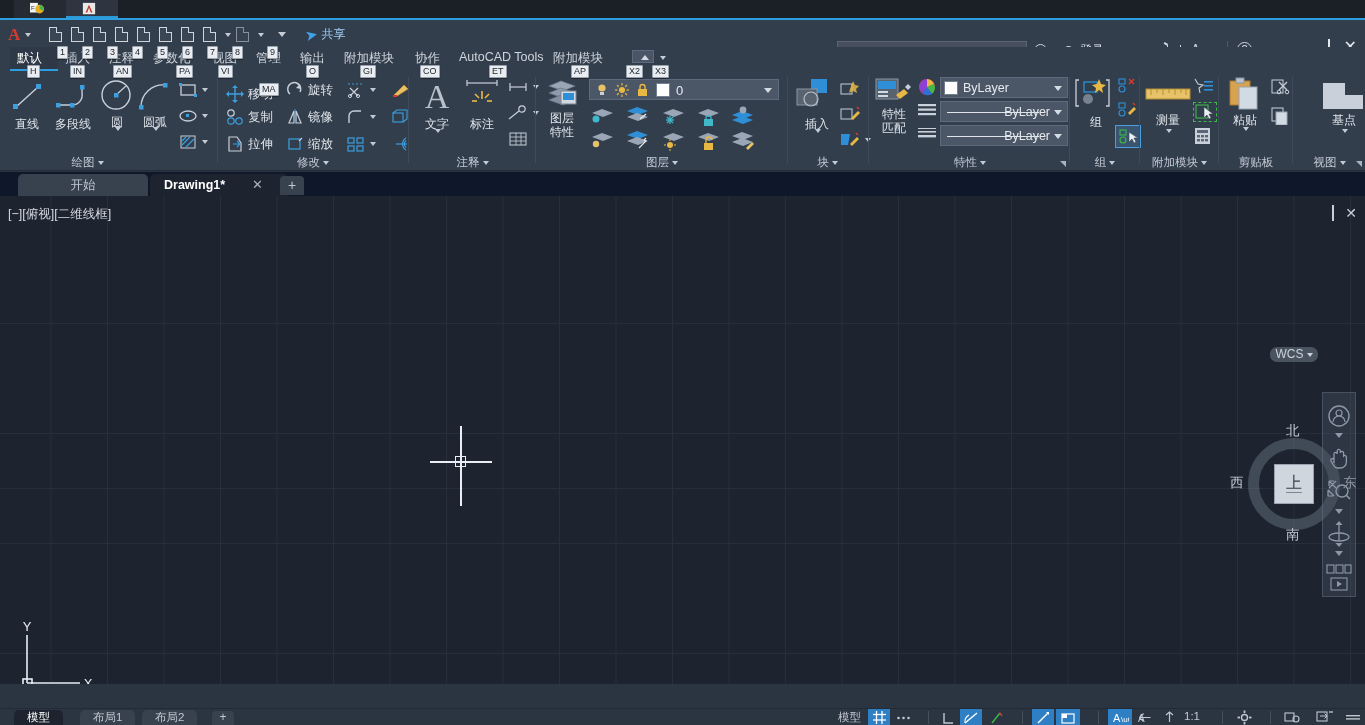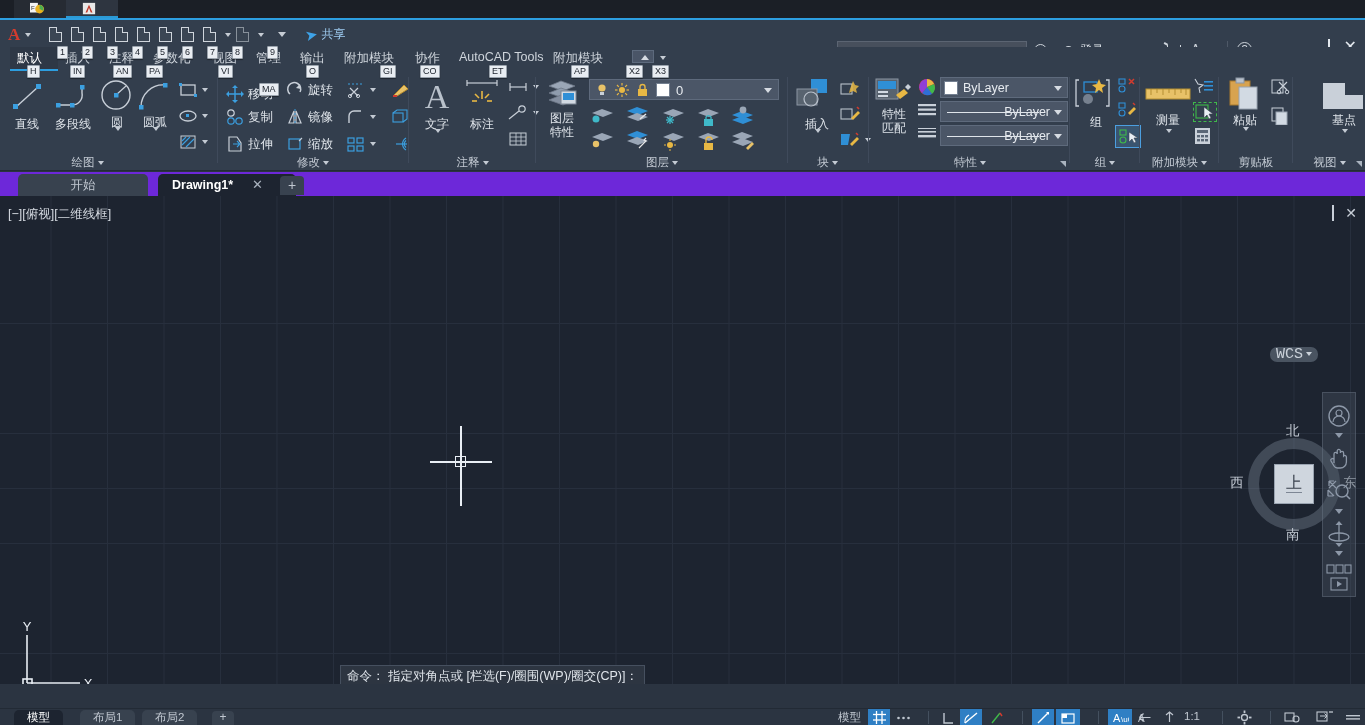--- a/index.html
+++ b/index.html
@@ -89,21 +89,21 @@
   .propcombo .txt{flex:1;text-align:right;font-size:12.5px;color:#e7ebf0;padding-right:14px;}
   .propcombo .cb-caret{position:absolute;right:5px;top:8px;width:0;height:0;border-left:4px solid transparent;
                        border-right:4px solid transparent;border-top:5px solid #d6dbe2;}
   .swatch{width:14px;height:14px;background:#ffffff;border:1px solid #737f90;margin-right:5px;}
   .ltline{position:absolute;left:6px;top:10px;width:92px;height:1px;background:#dfe4ea;}
   .lwline{position:absolute;left:6px;top:10px;width:92px;height:1px;background:#dfe4ea;}
   .layercombo{position:absolute;height:21px;background:#4b5667;border:1px solid #5e6a7c;}
   .dialog-launcher{position:absolute;width:0;height:0;border-left:6px solid transparent;border-bottom:6px solid #aab3bf;}
 
   
-  .doctabs{position:absolute;left:0;top:172px;width:1365px;height:24px;background:#6d28d9;}
+  .doctabs{position:absolute;left:0;top:172px;width:1365px;height:24px;background:#0f172a;}
   .dtab{position:absolute;top:2px;height:22px;line-height:22px;padding:0 14px;font-size:12.5px;
         color:#c0c7d0;background:#38424f;border-radius:5px 5px 0 0;white-space:nowrap;}
   .dtab.active{background:#1d2430;color:#ffffff;font-weight:bold;}
   .dtab-close{position:absolute;top:5px;font-size:13px;color:#aab3bf;}
   .dtab-plus{position:absolute;top:4px;width:24px;height:19px;background:#38424f;border-radius:4px 4px 0 0;
              text-align:center;line-height:18px;font-size:14px;color:#c0c7d0;}
 
   
   .canvas{position:absolute;left:0;top:196px;width:1365px;height:510px;background:#1d2430;overflow:hidden;}
   .grid{position:absolute;inset:0;
@@ -124,21 +124,21 @@
 
   
   .viewcube{position:absolute;}
   .vc-ring{position:absolute;left:0;top:0;width:92px;height:92px;border-radius:50%;
            border:11px solid rgba(150,162,178,.30);}
   .vc-face{position:absolute;left:26px;top:26px;width:40px;height:40px;background:#cfd6de;
            border:1px solid #9aa4b1;color:#39414d;font-size:16px;text-align:center;line-height:36px;}
   .vc-face span{border-bottom:1px solid #7d8694;padding-bottom:1px;}
   .vc-dir{position:absolute;color:#c3cad3;font-size:13.5px;}
   .wcsbtn{position:absolute;width:48px;height:15px;background:#4a5461;border-radius:7px;
-          color:#cbd2da;font-size:15px;text-align:center;line-height:15px;font-family:Liberation Mono, monospace;}
+          color:#cbd2da;font-size:12px;text-align:center;line-height:15px;}
   .wcs-caret{display:inline-block;width:0;height:0;border-left:3px solid transparent;
              border-right:3px solid transparent;border-top:4px solid #cbd2da;margin-left:3px;vertical-align:middle;}
 
   
   .navbar{position:absolute;background:rgba(72,82,96,.42);border:1px solid rgba(120,132,150,.35);}
   .navitem{position:absolute;left:0;width:100%;display:flex;justify-content:center;align-items:center;}
   .nav-caret{position:absolute;left:50%;margin-left:-4px;width:0;height:0;border-left:4px solid transparent;
              border-right:4px solid transparent;border-top:5px solid #8d98a8;}
 
   
@@ -278,25 +278,25 @@
     <div class="ribtab" style="left:546px;width:70px">附加模块</div>
 
     <div class="tabminbox" style="left:632px">
         <span class="tabmin-tri"></span>
       </div>
     <span class="caret" style="position:absolute;left:658px;top:9px"></span>
 
     <div class="keytip" style="left:27px;top:18px">H</div>
     <div class="keytip" style="left:70px;top:18px">IN</div>
     <div class="keytip" style="left:113px;top:18px">AN</div>
-    <div class="keytip" style="left:146px;top:18px">PA</div>
+    <div class="keytip" style="left:176px;top:18px">PA</div>
     <div class="keytip" style="left:218px;top:18px">VI</div>
     <div class="keytip" style="left:259px;top:36px">MA</div>
     <div class="keytip" style="left:306px;top:18px">O</div>
-    <div class="keytip" style="left:380px;top:18px">GI</div>
+    <div class="keytip" style="left:360px;top:18px">GI</div>
     <div class="keytip" style="left:420px;top:18px">CO</div>
     <div class="keytip" style="left:489px;top:18px">ET</div>
     <div class="keytip" style="left:571px;top:18px">AP</div>
     <div class="keytip" style="left:626px;top:18px">X2</div>
     <div class="keytip" style="left:652px;top:18px">X3</div>
   </div>
 
   <div class="ribbon">
 
     <div class="panel" style="left:0;width:175px">
@@ -818,21 +818,21 @@
         <div class="lbl">基点</div>
         <span class="mini-caret" style="position:absolute;left:25px;top:48px"></span>
       </div>
       <div class="panel-title"><span>视图</span><span class="ptcaret"></span></div>
       <div class="dialog-launcher" style="right:3px;bottom:4px;transform:rotate(-90deg)"></div>
     </div>
   </div>
 
   <div class="doctabs">
     <div class="dtab" style="left:18px;width:130px;text-align:center">开始</div>
-    <div class="dtab active" style="left:158px;width:138px">Drawing1*</div>
+    <div class="dtab active" style="left:150px;width:138px">Drawing1*</div>
     <div class="dtab-close" style="left:252px">✕</div>
     <div class="dtab-plus" style="left:280px">+</div>
   </div>
 
   <div class="canvas">
     <div class="grid"></div>
 
     <div class="vplabel">[−][俯视][二维线框]</div>
 
     <div class="vpbtns">
@@ -850,21 +850,20 @@
     <div class="ucs" style="left:18px;top:415px">
       <svg width="90" height="85" viewBox="0 0 90 85">
         <line x1="9" y1="72" x2="9" y2="24" stroke="#e9eef4" stroke-width="1.6"></line>
         <line x1="9" y1="72" x2="62" y2="72" stroke="#e9eef4" stroke-width="1.6"></line>
         <rect x="5" y="68" width="9" height="9" fill="none" stroke="#e9eef4" stroke-width="1.6"></rect>
         <text x="9" y="20" font-size="13" fill="#e9eef4" text-anchor="middle" font-family="Liberation Sans">Y</text>
         <text x="70" y="77" font-size="13" fill="#e9eef4" text-anchor="middle" font-family="Liberation Sans">X</text>
       </svg>
     </div>
 
-    <div class="cmdhist" style="left:340px;top:469px">命令： 指定对角点或 [栏选(F)/圈围(WP)/圈交(CP)]：</div>
 
     <div class="viewcube" style="left:1248px;top:242px;width:92px;height:92px">
       <div class="vc-ring"></div>
       <div class="vc-face"><span>上</span></div>
       <div class="vc-dir" style="left:38px;top:-16px">北</div>
       <div class="vc-dir" style="left:-18px;top:36px">西</div>
       <div class="vc-dir" style="left:95px;top:36px">东</div>
       <div class="vc-dir" style="left:38px;top:88px">南</div>
     </div>
     <div class="wcsbtn" style="left:1270px;top:151px"><span>WCS</span><span class="wcs-caret"></span></div>

